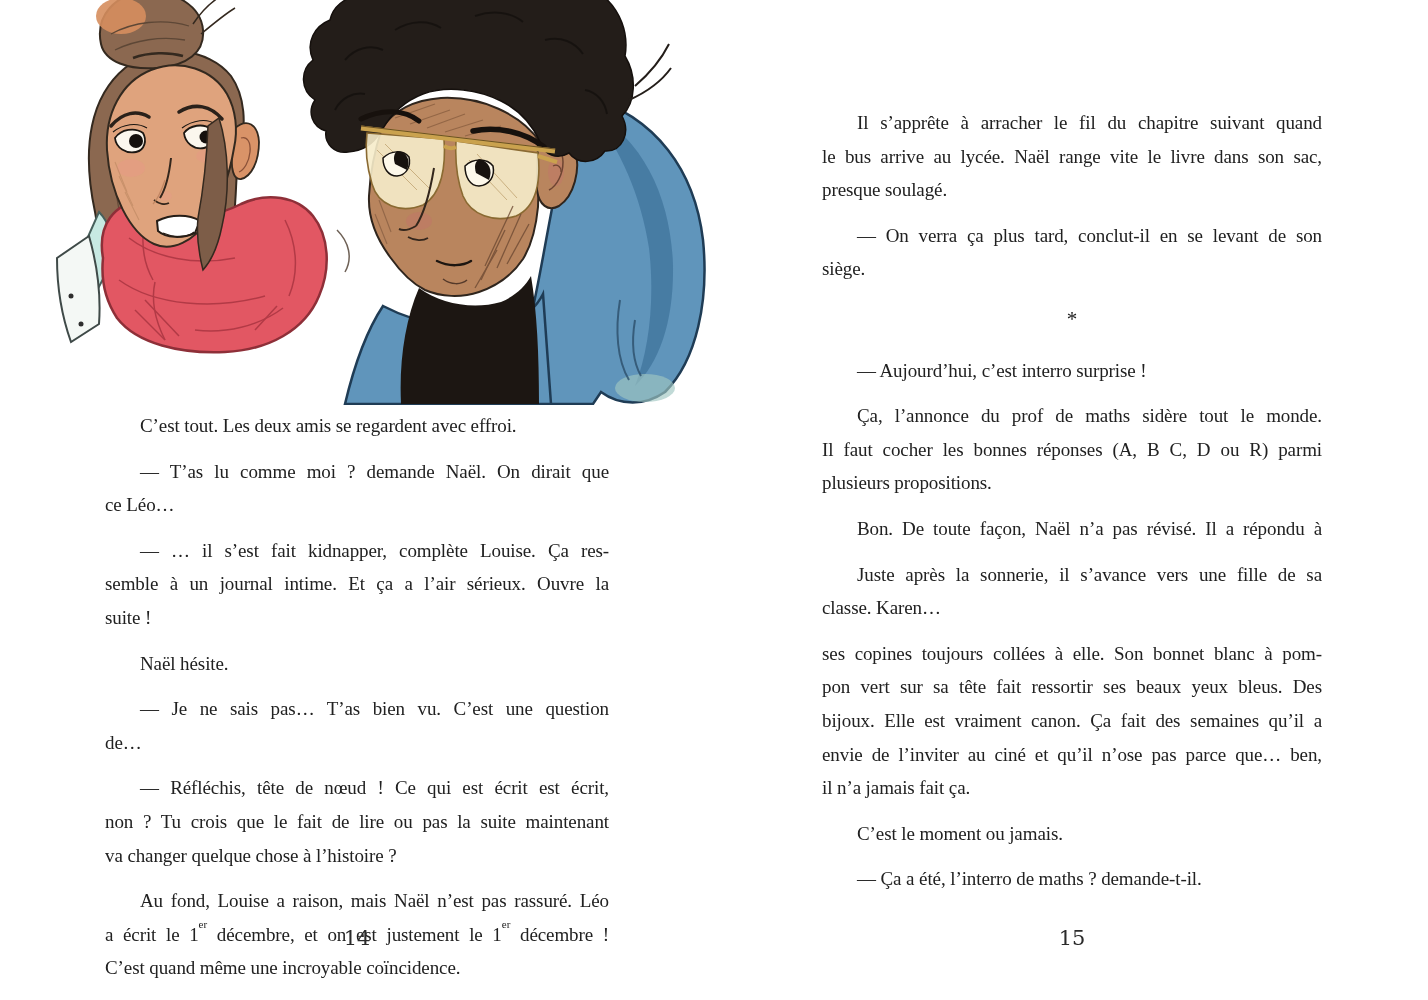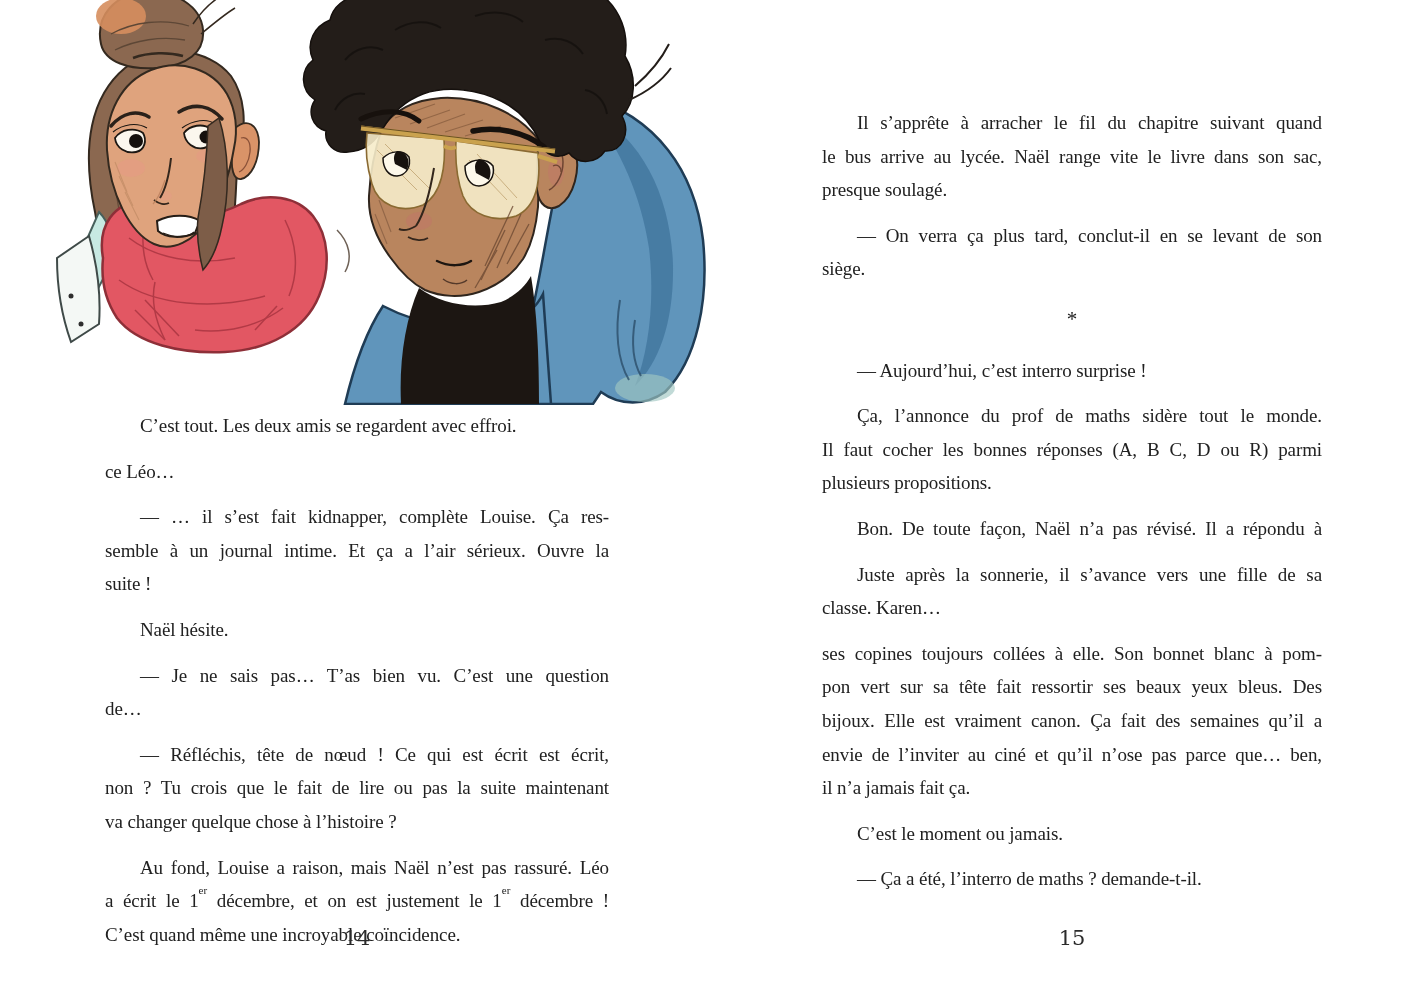--- a/index.html
+++ b/index.html
@@ -235,20 +235,21 @@
         <path d="M330,214 L342,244"></path>
     </g>
   </g>
 </svg>
 
 <div class="text-col text-col-left">
     <div class="para">
       <div class="line first last"><span>C’est tout. Les deux amis se regardent avec effroi.</span></div>
     </div>
     <div class="para">
+      <div class="line first"><span>— T’as lu comme moi ? demande Naël. On dirait que</span></div>
       <div class="line last"><span>ce Léo…</span></div>
     </div>
     <div class="para">
       <div class="line first"><span>— … il s’est fait kidnapper, complète Louise. Ça res-</span></div>
       <div class="line"><span>semble à un journal intime. Et ça a l’air sérieux. Ouvre la</span></div>
       <div class="line last"><span>suite !</span></div>
     </div>
     <div class="para">
       <div class="line first last"><span>Naël hésite.</span></div>
     </div>

